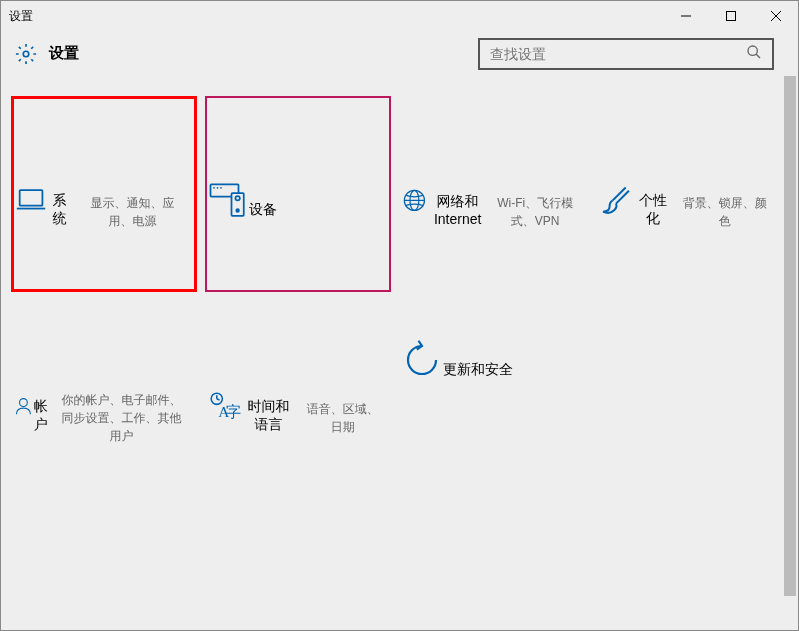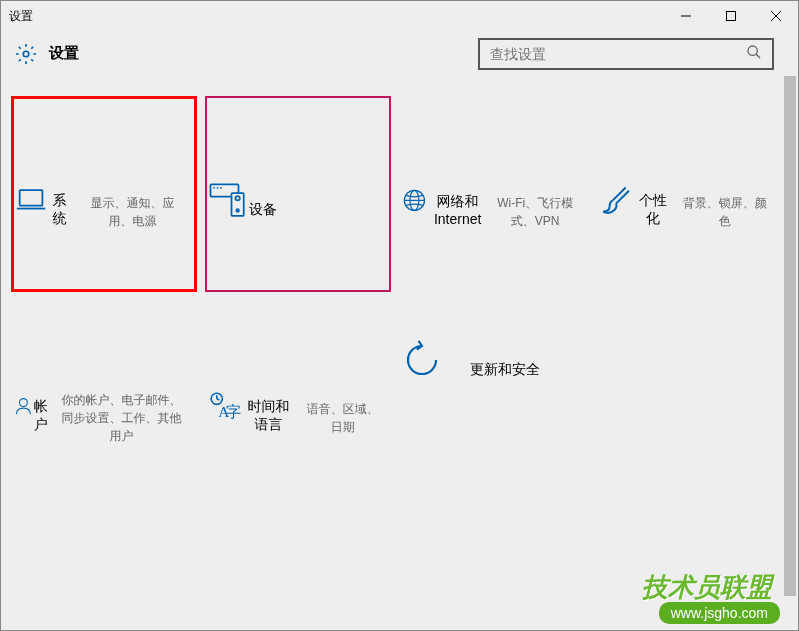--- a/index.html
+++ b/index.html
@@ -312,35 +312,31 @@
             <text x="16" y="40" font-size="22" fill="currentColor" stroke="none" font-family="Microsoft YaHei">A</text>
             <text x="27" y="40" font-size="22" fill="currentColor" stroke="none" font-family="Microsoft YaHei">字</text>
           </svg>
         </div>
         <div class="tile-title">时间和语言</div>
         <div class="tile-desc">语音、区域、日期</div>
       </div>
 
 
 
-      <div class="tile" style="height:120px; padding-top:20px;justify-content:space-between;">
+      <div class="tile" style="height:120px; padding-top:20px;">
         <div class="tile-icon">
           <svg viewBox="0 0 48 48" fill="none" stroke="currentColor" stroke-width="2.5">
             <path d="M40 24 A16 16 0 1 1 24 8"></path>
             <polyline points="20 2 24 8 18 12"></polyline>
           </svg>
         </div>
         <div class="tile-title">更新和安全</div>
         <div class="tile-desc"></div>
       </div>
 
     </div>
 
     <div class="scrollbar">
       <div class="scrollbar-thumb"></div>
     </div>
   </div>
 
-  <div class="watermark">
-    <div class="watermark-top">技术员联盟</div>
-    <div class="watermark-bottom">www.jsgho.com</div>
-  </div>
 </div>
 
 </body></html>

